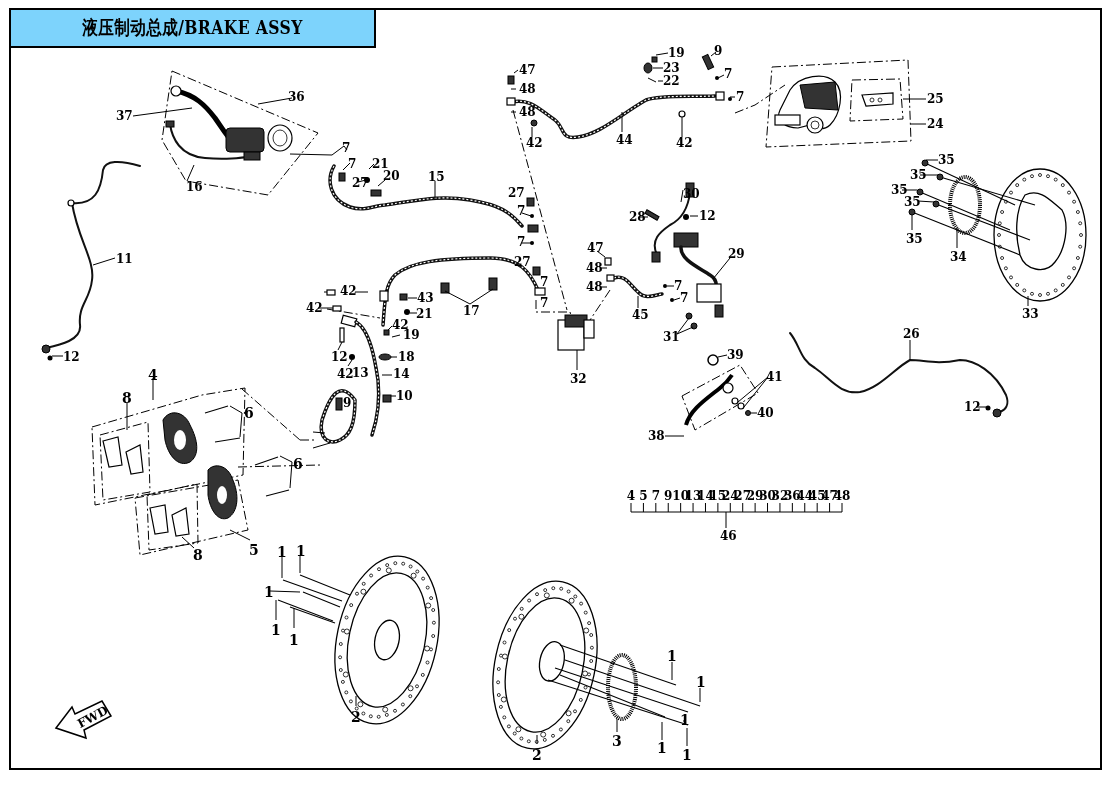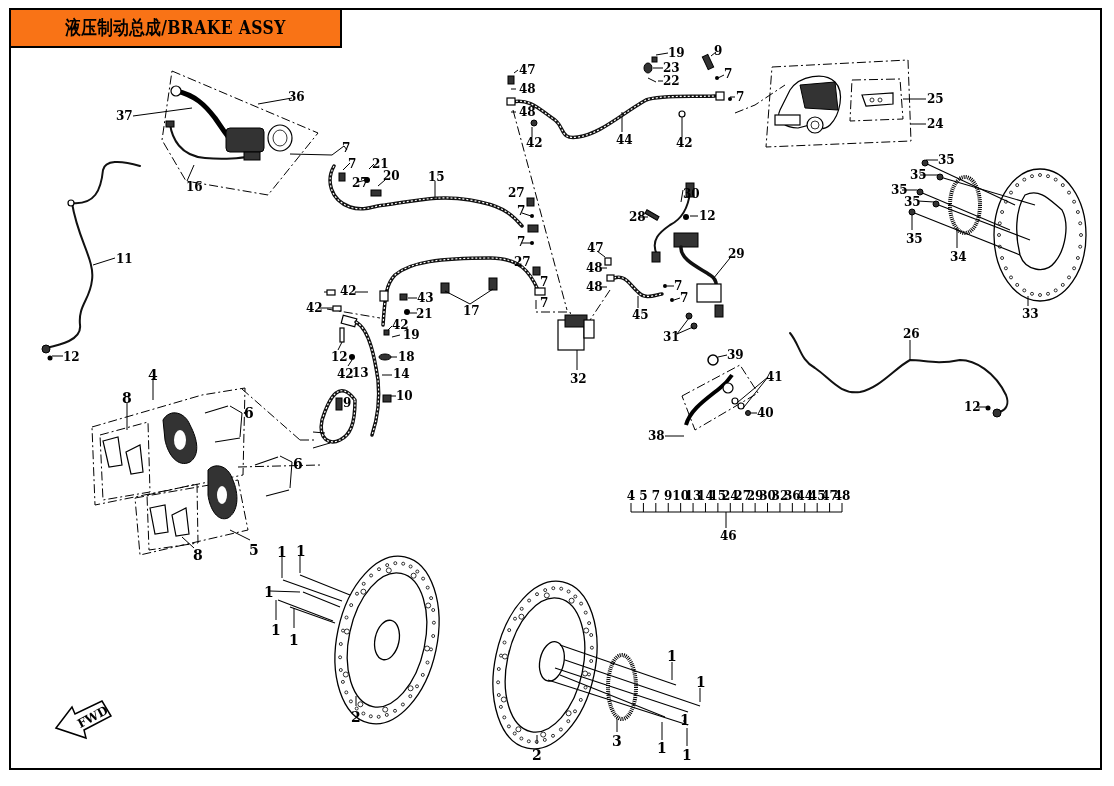--- a/index.html
+++ b/index.html
@@ -1,21 +1,21 @@
 <!DOCTYPE html>
 <html><head>
 <meta charset="utf-8">
 <style>
   html, body { margin: 0; padding: 0; background: #ffffff; }
   body { width: 1114px; height: 786px; position: relative; overflow: hidden;
          font-family: "DejaVu Serif", serif; color: #000; }
   #frame { position: absolute; left: 9px; top: 8px; width: 1093px; height: 762px;
            border: 2px solid #000; box-sizing: border-box; }
-  #title-box { position: absolute; left: 9px; top: 8px; width: 333px; height: 40px;
-               border: 2px solid #000; box-sizing: border-box; background: #f97316;
+  #title-box { position: absolute; left: 9px; top: 8px; width: 367px; height: 40px;
+               border: 2px solid #000; box-sizing: border-box; background: #7dd3fc;
                display: flex; align-items: center; justify-content: center; }
   #title-text { font-family: "DejaVu Serif", serif; font-size: 19px; font-weight: bold;
                 letter-spacing: 0.5px; transform: scaleX(0.82); white-space: nowrap; }
   svg#diagram { position: absolute; left: 0; top: 0; width: 1114px; height: 786px; }
   .lbl { font-family: "DejaVu Serif", serif; font-weight: bold; font-size: 12px;
          fill: #000; }
   .lbl-lg { font-size: 14px; }
   .lead { stroke: #000; stroke-width: 1; fill: none; }
   .dash { stroke: #000; stroke-width: 1; fill: none; stroke-dasharray: 9 3 2 3; }
   .hose { stroke: #111; stroke-width: 3.5; fill: none; stroke-linecap: round; }

